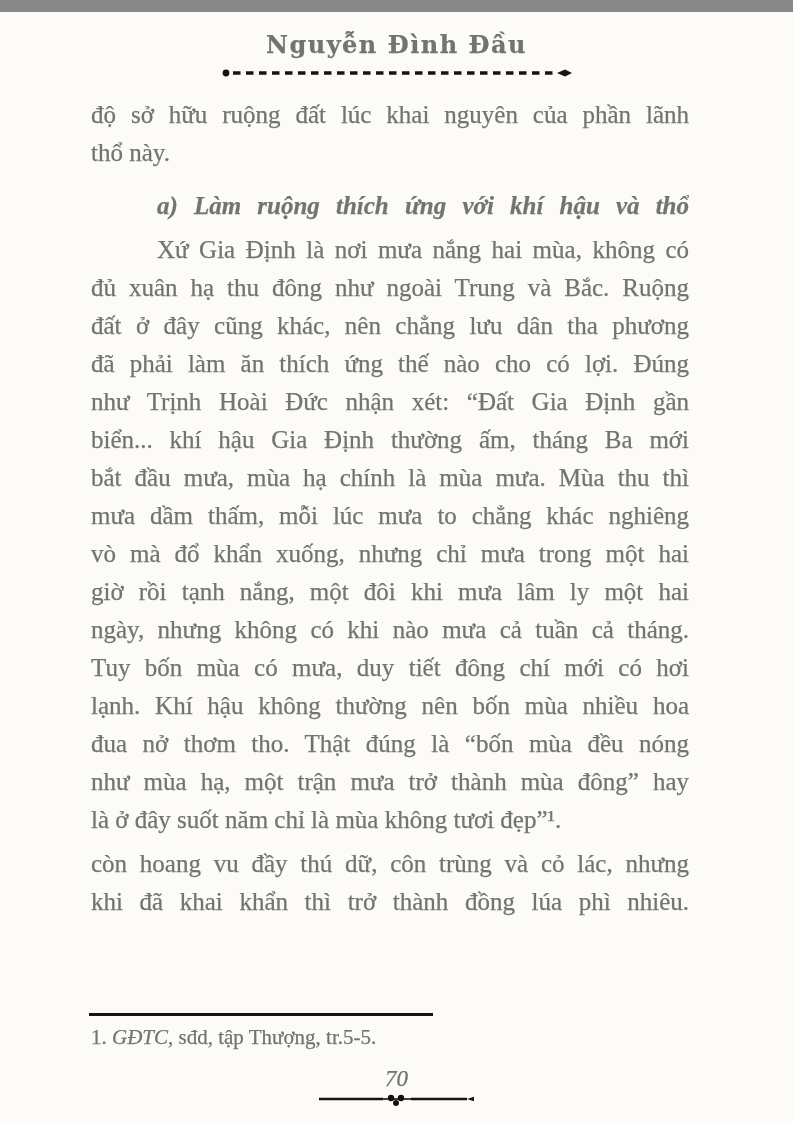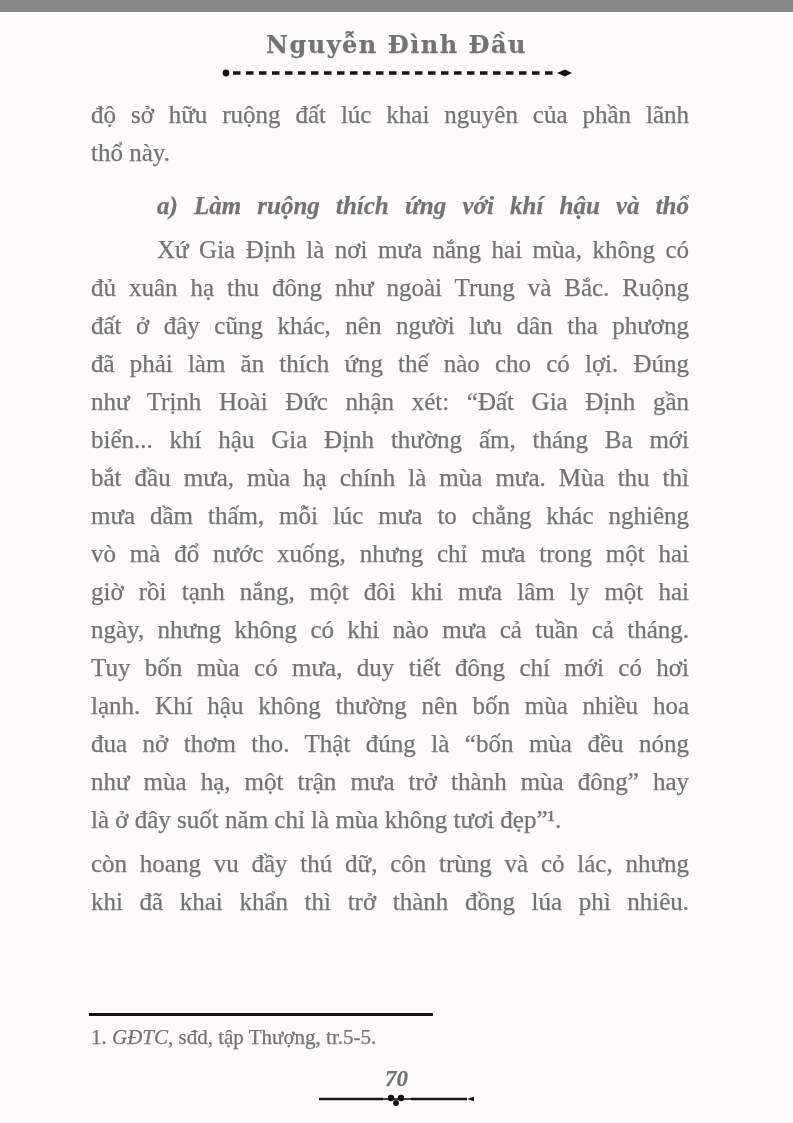--- a/index.html
+++ b/index.html
@@ -60,21 +60,21 @@
   }
   .footnote{
     position:absolute;left:91px;top:1011px;width:600px;
     font-size:21px;line-height:28px;
   }
   .footnote em{font-style:italic;}
   
   .page-num{
     position:absolute;top:1054px;left:0;width:100%;
     text-align:center;
-    font-weight:bold;font-style:italic;
+    font-weight:normal;font-style:italic;
     font-size:23px;line-height:26px;
   }
   .page-num-rule{
     position:absolute;top:1081px;left:0;width:100%;
     text-align:center;
   }
 </style>
 </head>
 <body>
 
@@ -94,27 +94,27 @@
       <div class="para body">
         <div class="line">độ sở hữu ruộng đất lúc khai nguyên của phần lãnh</div>
         <div class="line last">thổ này.</div>
       </div>
       <div class="para heading">
         <div class="line indent">a) Làm ruộng thích ứng với khí hậu và thổ</div>
       </div>
       <div class="para body">
         <div class="line indent">Xứ Gia Định là nơi mưa nắng hai mùa, không có</div>
         <div class="line">đủ xuân hạ thu đông như ngoài Trung và Bắc. Ruộng</div>
-        <div class="line">đất ở đây cũng khác, nên người lưu dân tha phương</div>
+        <div class="line">đất ở đây cũng khác, nên chẳng lưu dân tha phương</div>
         <div class="line">đã phải làm ăn thích ứng thế nào cho có lợi. Đúng</div>
         <div class="line">như Trịnh Hoài Đức nhận xét: “Đất Gia Định gần</div>
         <div class="line">biển... khí hậu Gia Định thường ấm, tháng Ba mới</div>
         <div class="line">bắt đầu mưa, mùa hạ chính là mùa mưa. Mùa thu thì</div>
         <div class="line">mưa dầm thấm, mỗi lúc mưa to chẳng khác nghiêng</div>
-        <div class="line">vò mà đổ nước xuống, nhưng chỉ mưa trong một hai</div>
+        <div class="line">vò mà đổ khẩn xuống, nhưng chỉ mưa trong một hai</div>
         <div class="line">giờ rồi tạnh nắng, một đôi khi mưa lâm ly một hai</div>
         <div class="line">ngày, nhưng không có khi nào mưa cả tuần cả tháng.</div>
         <div class="line">Tuy bốn mùa có mưa, duy tiết đông chí mới có hơi</div>
         <div class="line">lạnh. Khí hậu không thường nên bốn mùa nhiều hoa</div>
         <div class="line">đua nở thơm tho. Thật đúng là “bốn mùa đều nóng</div>
         <div class="line">như mùa hạ, một trận mưa trở thành mùa đông” hay</div>
         <div class="line last">là ở đây suốt năm chỉ là mùa không tươi đẹp”¹.</div>
       </div>
       <div class="para body">
         <div class="line">còn hoang vu đầy thú dữ, côn trùng và cỏ lác, nhưng</div>

